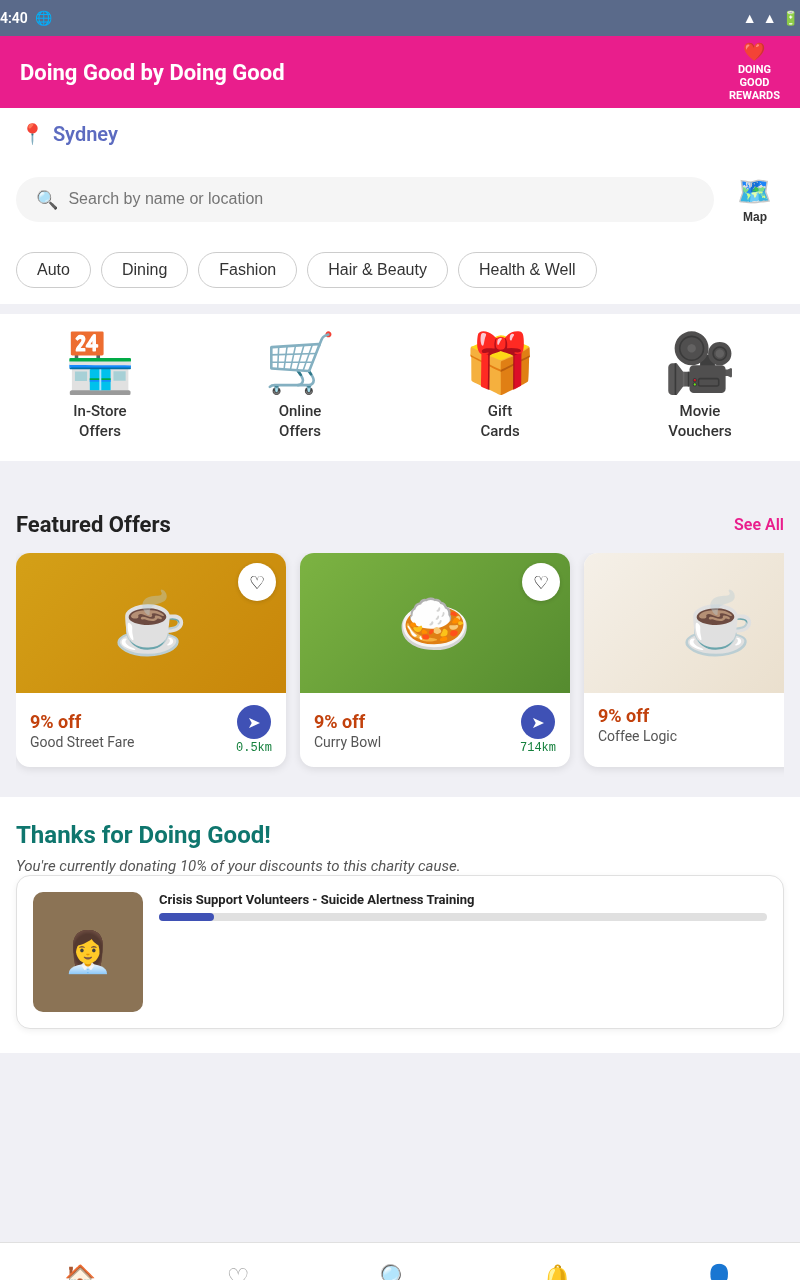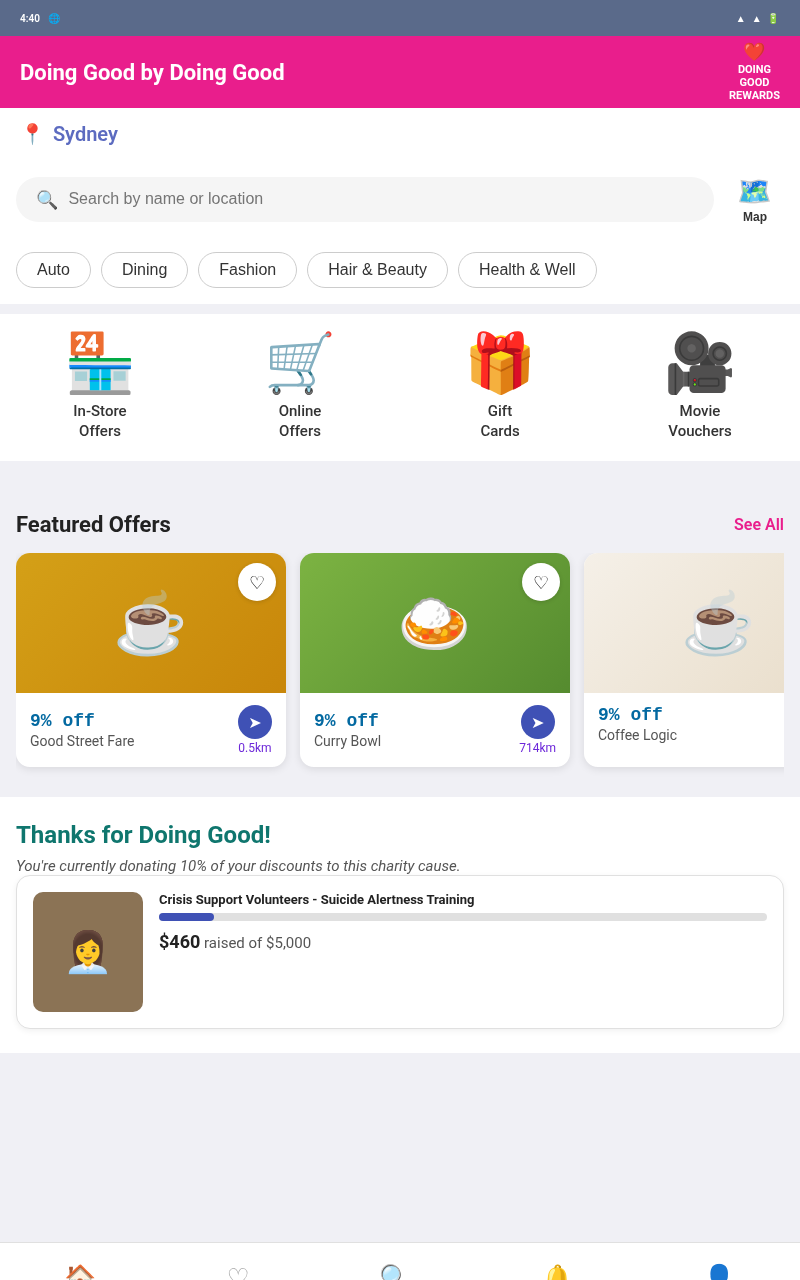--- a/index.html
+++ b/index.html
@@ -12,23 +12,23 @@
       overflow-x: hidden;
     }
 
     
     .status-bar {
       background: #5a6a8a;
       height: 36px;
       display: flex;
       align-items: center;
       justify-content: space-between;
-      padding: 0 20px;
+      padding: 0 0;
       color: white;
-      font-size: 10px;
+      font-size: 14px;
       font-weight: 600;
     }
     .status-left { display: flex; align-items: center; gap: 8px; }
     .status-right { display: flex; align-items: center; gap: 6px; }
 
     
     .header {
       background: #e91e8c;
       height: 72px;
       display: flex;
@@ -216,22 +216,21 @@
     }
     .offer-info {
       padding: 12px 14px;
       display: flex;
       justify-content: space-between;
       align-items: center;
     }
     .offer-discount {
       font-size: 18px;
       font-weight: 700;
-      color: #0369a1;
-      font-family: Liberation Mono, monospace;
+      color: #c2410c;
     }
     .offer-name {
       font-size: 14px;
       color: #555;
       margin-top: 2px;
     }
     .offer-distance {
       display: flex;
       flex-direction: column;
       align-items: center;
@@ -241,21 +240,21 @@
       width: 34px;
       height: 34px;
       background: #3f51b5;
       border-radius: 50%;
       display: flex;
       align-items: center;
       justify-content: center;
       color: white;
       font-size: 16px;
     }
-    .distance-text { font-size: 12px; color: #6d28d9; }
+    .distance-text { font-size: 12px; color: #15803d; font-family: Liberation Mono, monospace; }
 
     
     .doing-good-section {
       background: white;
       margin-top: 10px;
       padding: 24px 16px;
     }
     .doing-good-title {
       font-size: 24px;
       font-weight: 700;
@@ -486,25 +485,20 @@
     <div class="doing-good-subtitle">You're currently donating 10% of your discounts to this charity cause.</div>
     <div class="charity-card">
       <div class="charity-img">
         <span>👩‍💼</span>
       </div>
       <div class="charity-info">
         <div class="charity-name">Crisis Support Volunteers  - Suicide Alertness Training</div>
         <div class="progress-bar-bg">
           <div class="progress-bar-fill" style="width: 9%"></div>
         </div>
-        <div class="charity-amount">
-          <strong>$460</strong>
-          <span> raised of </span>
-          <span>$5,000</span>
-        </div>
       </div>
     </div>
   </div>
 
   <div style="height: 20px;"></div>
 
 </div>
 
 <div class="bottom-nav">
   <div class="nav-item">

